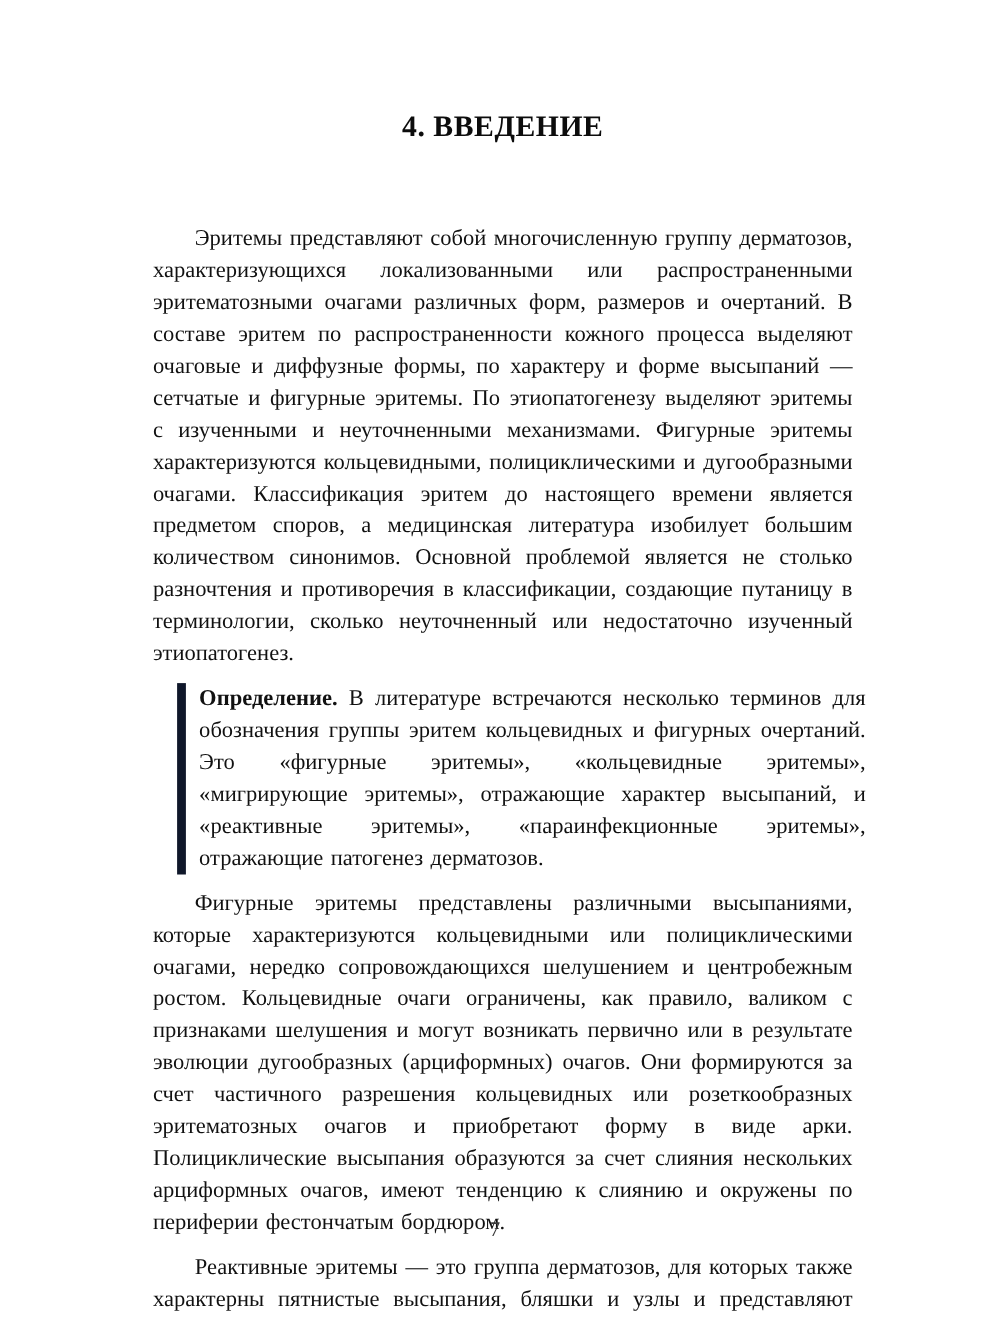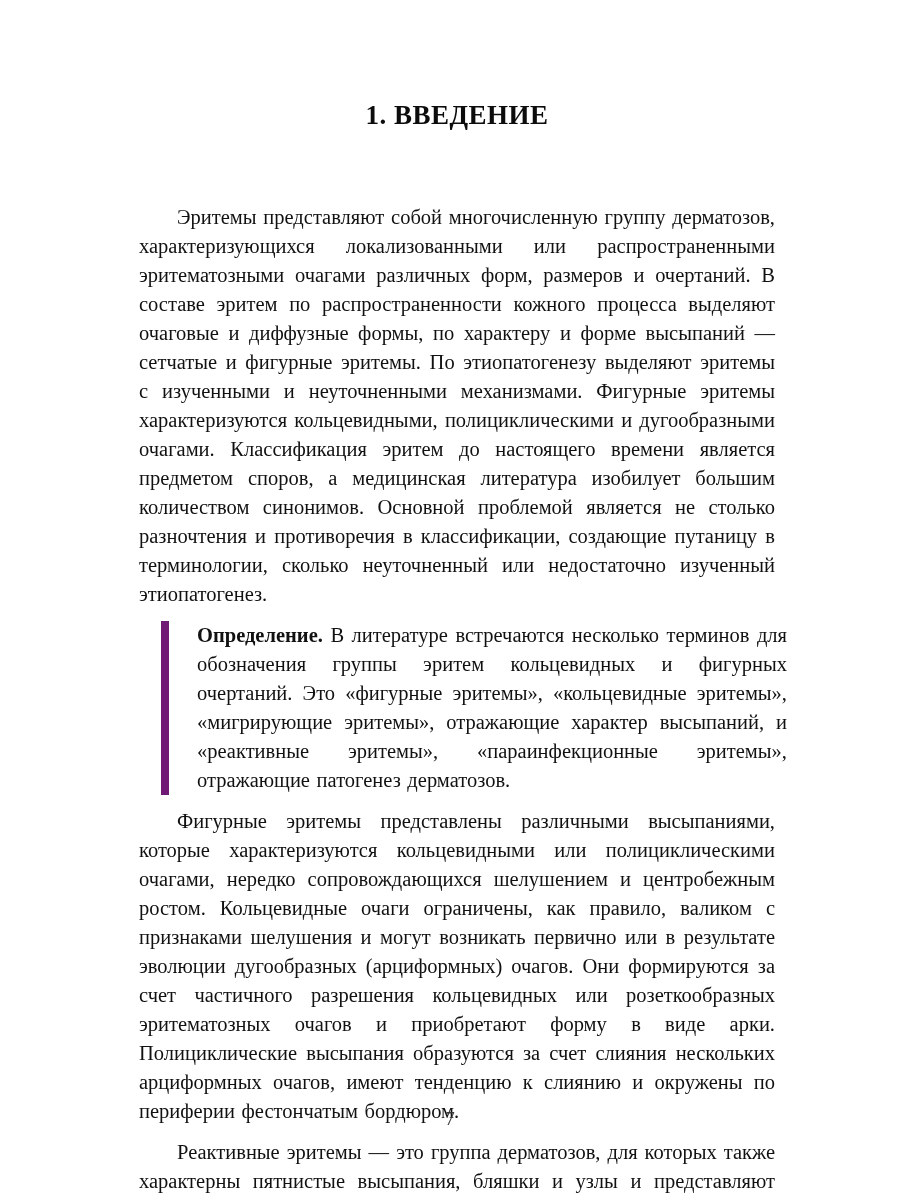--- a/index.html
+++ b/index.html
@@ -29,22 +29,22 @@
   .body-text p {
     margin: 12px;
     font-size: 20.5px;
     line-height: 29px;
     text-align: justify;
     text-indent: 38px;
     word-spacing: 1.5px;
   }
   .definition-block {
     margin: 0 0 0 34px;
-    padding: 0 0 0 28px;
-    border-left: 8px solid #701a75;
+    padding: 0 0 0 12px;
+    border-left: 8px solid #0f172a;
   }
   .definition-block p {
     text-indent: 0;
     margin: 0;
     font-size: 20.5px;
     line-height: 29px;
     text-align: justify;
     word-spacing: 1.5px;
   }
   .definition-lead {
@@ -58,21 +58,21 @@
     text-align: center;
     font-size: 19px;
     color: #3a3a3a;
   }
 </style>
 </head>
 <body>
 
 <div class="book-page">
 
-  <h1 class="chapter-title">1. ВВЕДЕНИЕ</h1>
+  <h1 class="chapter-title">4. ВВЕДЕНИЕ</h1>
 
   <div class="body-text">
 
     <p>Эритемы представляют собой многочисленную группу дерматозов, характеризующихся локализованными или распространенными эритематозными очагами различных форм, размеров и очертаний. В составе эритем по распространенности кожного процесса выделяют очаговые и диффузные формы, по характеру и форме высыпаний — сетчатые и фигурные эритемы. По этиопатогенезу выделяют эритемы с изученными и неуточненными механизмами. Фигурные эритемы характеризуются кольцевидными, полициклическими и дугообразными очагами. Классификация эритем до настоящего времени является предметом споров, а медицинская литература изобилует большим количеством синонимов. Основной проблемой является не столько разночтения и противоречия в классификации, создающие путаницу в терминологии, сколько неуточненный или недостаточно изученный этиопатогенез.</p>
 
     <div class="definition-block">
       <p><span class="definition-lead">Определение.</span><span> В литературе встречаются несколько терминов для обозначения группы эритем кольцевидных и фигурных очертаний. Это «фигурные эритемы», «кольцевидные эритемы», «мигрирующие эритемы», отражающие характер высыпаний, и «реактивные эритемы», «параинфекционные эритемы», отражающие патогенез дерматозов.</span></p>
     </div>
 
     <p>Фигурные эритемы представлены различными высыпаниями, которые характеризуются кольцевидными или полициклическими очагами,  нередко сопровождающихся шелушением и центробежным ростом. Кольцевидные очаги ограничены, как правило, валиком с признаками шелушения и могут возникать  первично или в результате эволюции дугообразных (арциформных) очагов. Они формируются за счет частичного разрешения кольцевидных или розеткообразных эритематозных  очагов и  приобретают форму в виде арки. Полициклические высыпания образуются за счет слияния нескольких арциформных очагов,  имеют тенденцию к слиянию   и  окружены по периферии   фестончатым бордюром.</p>

